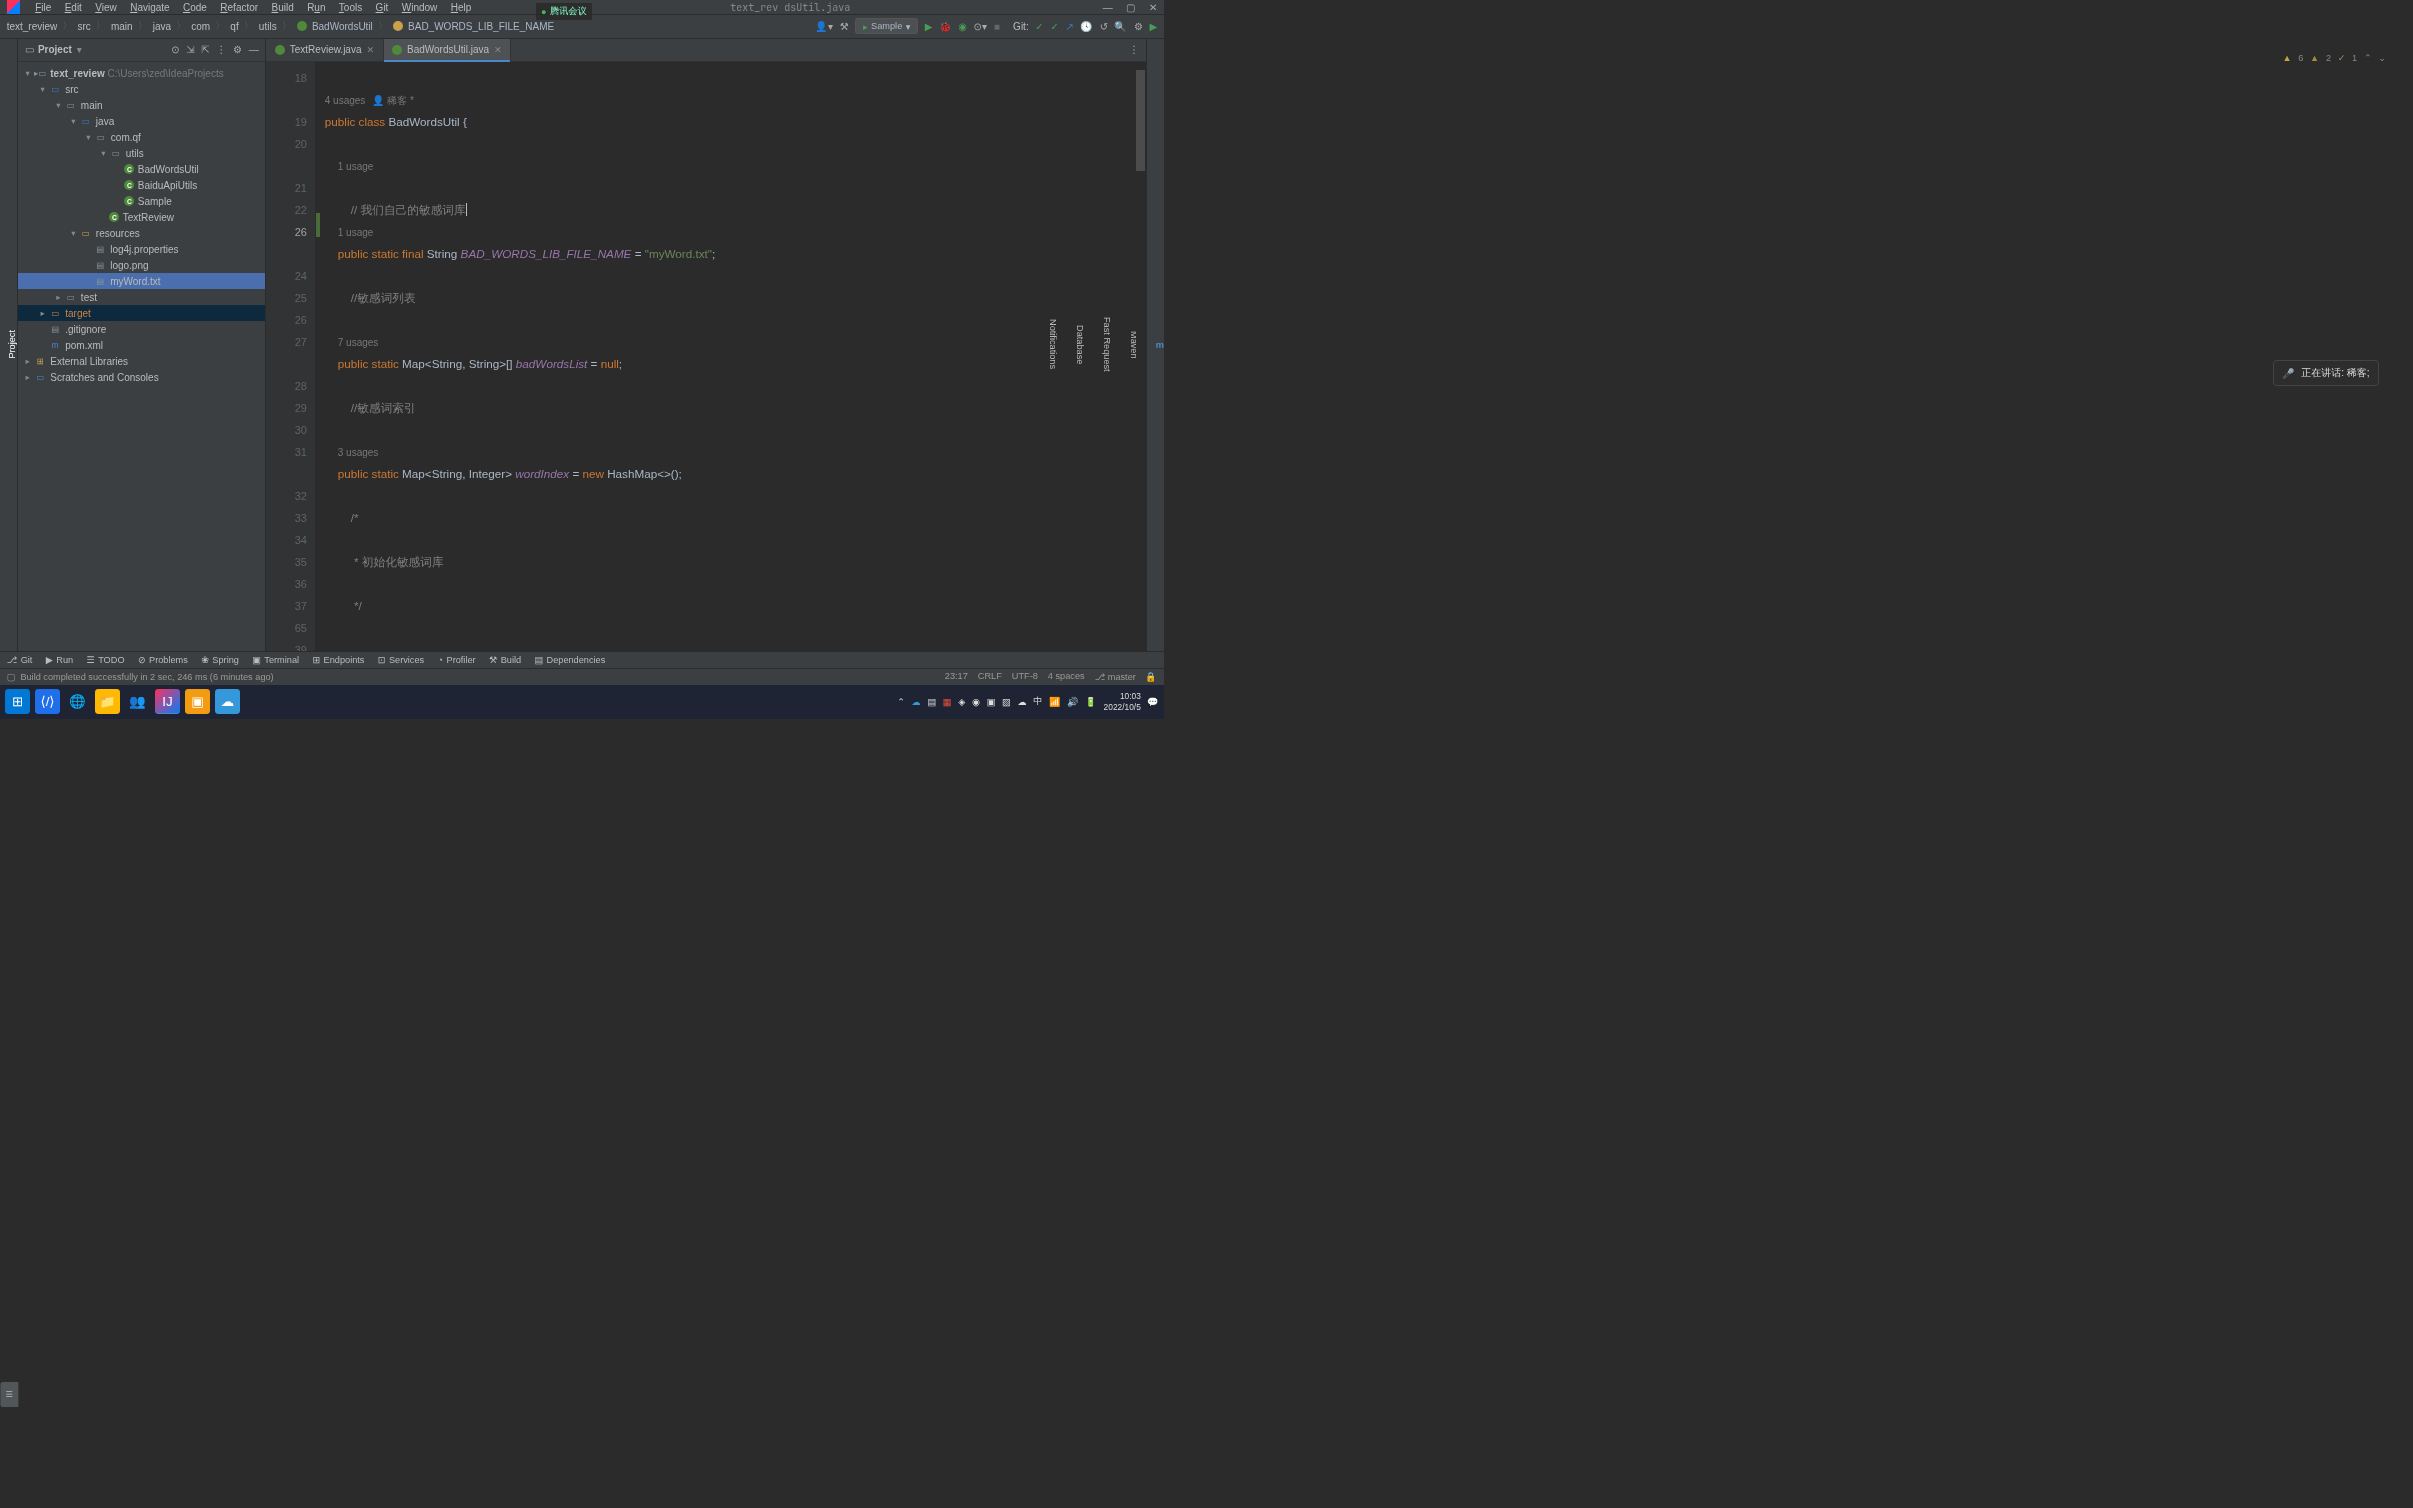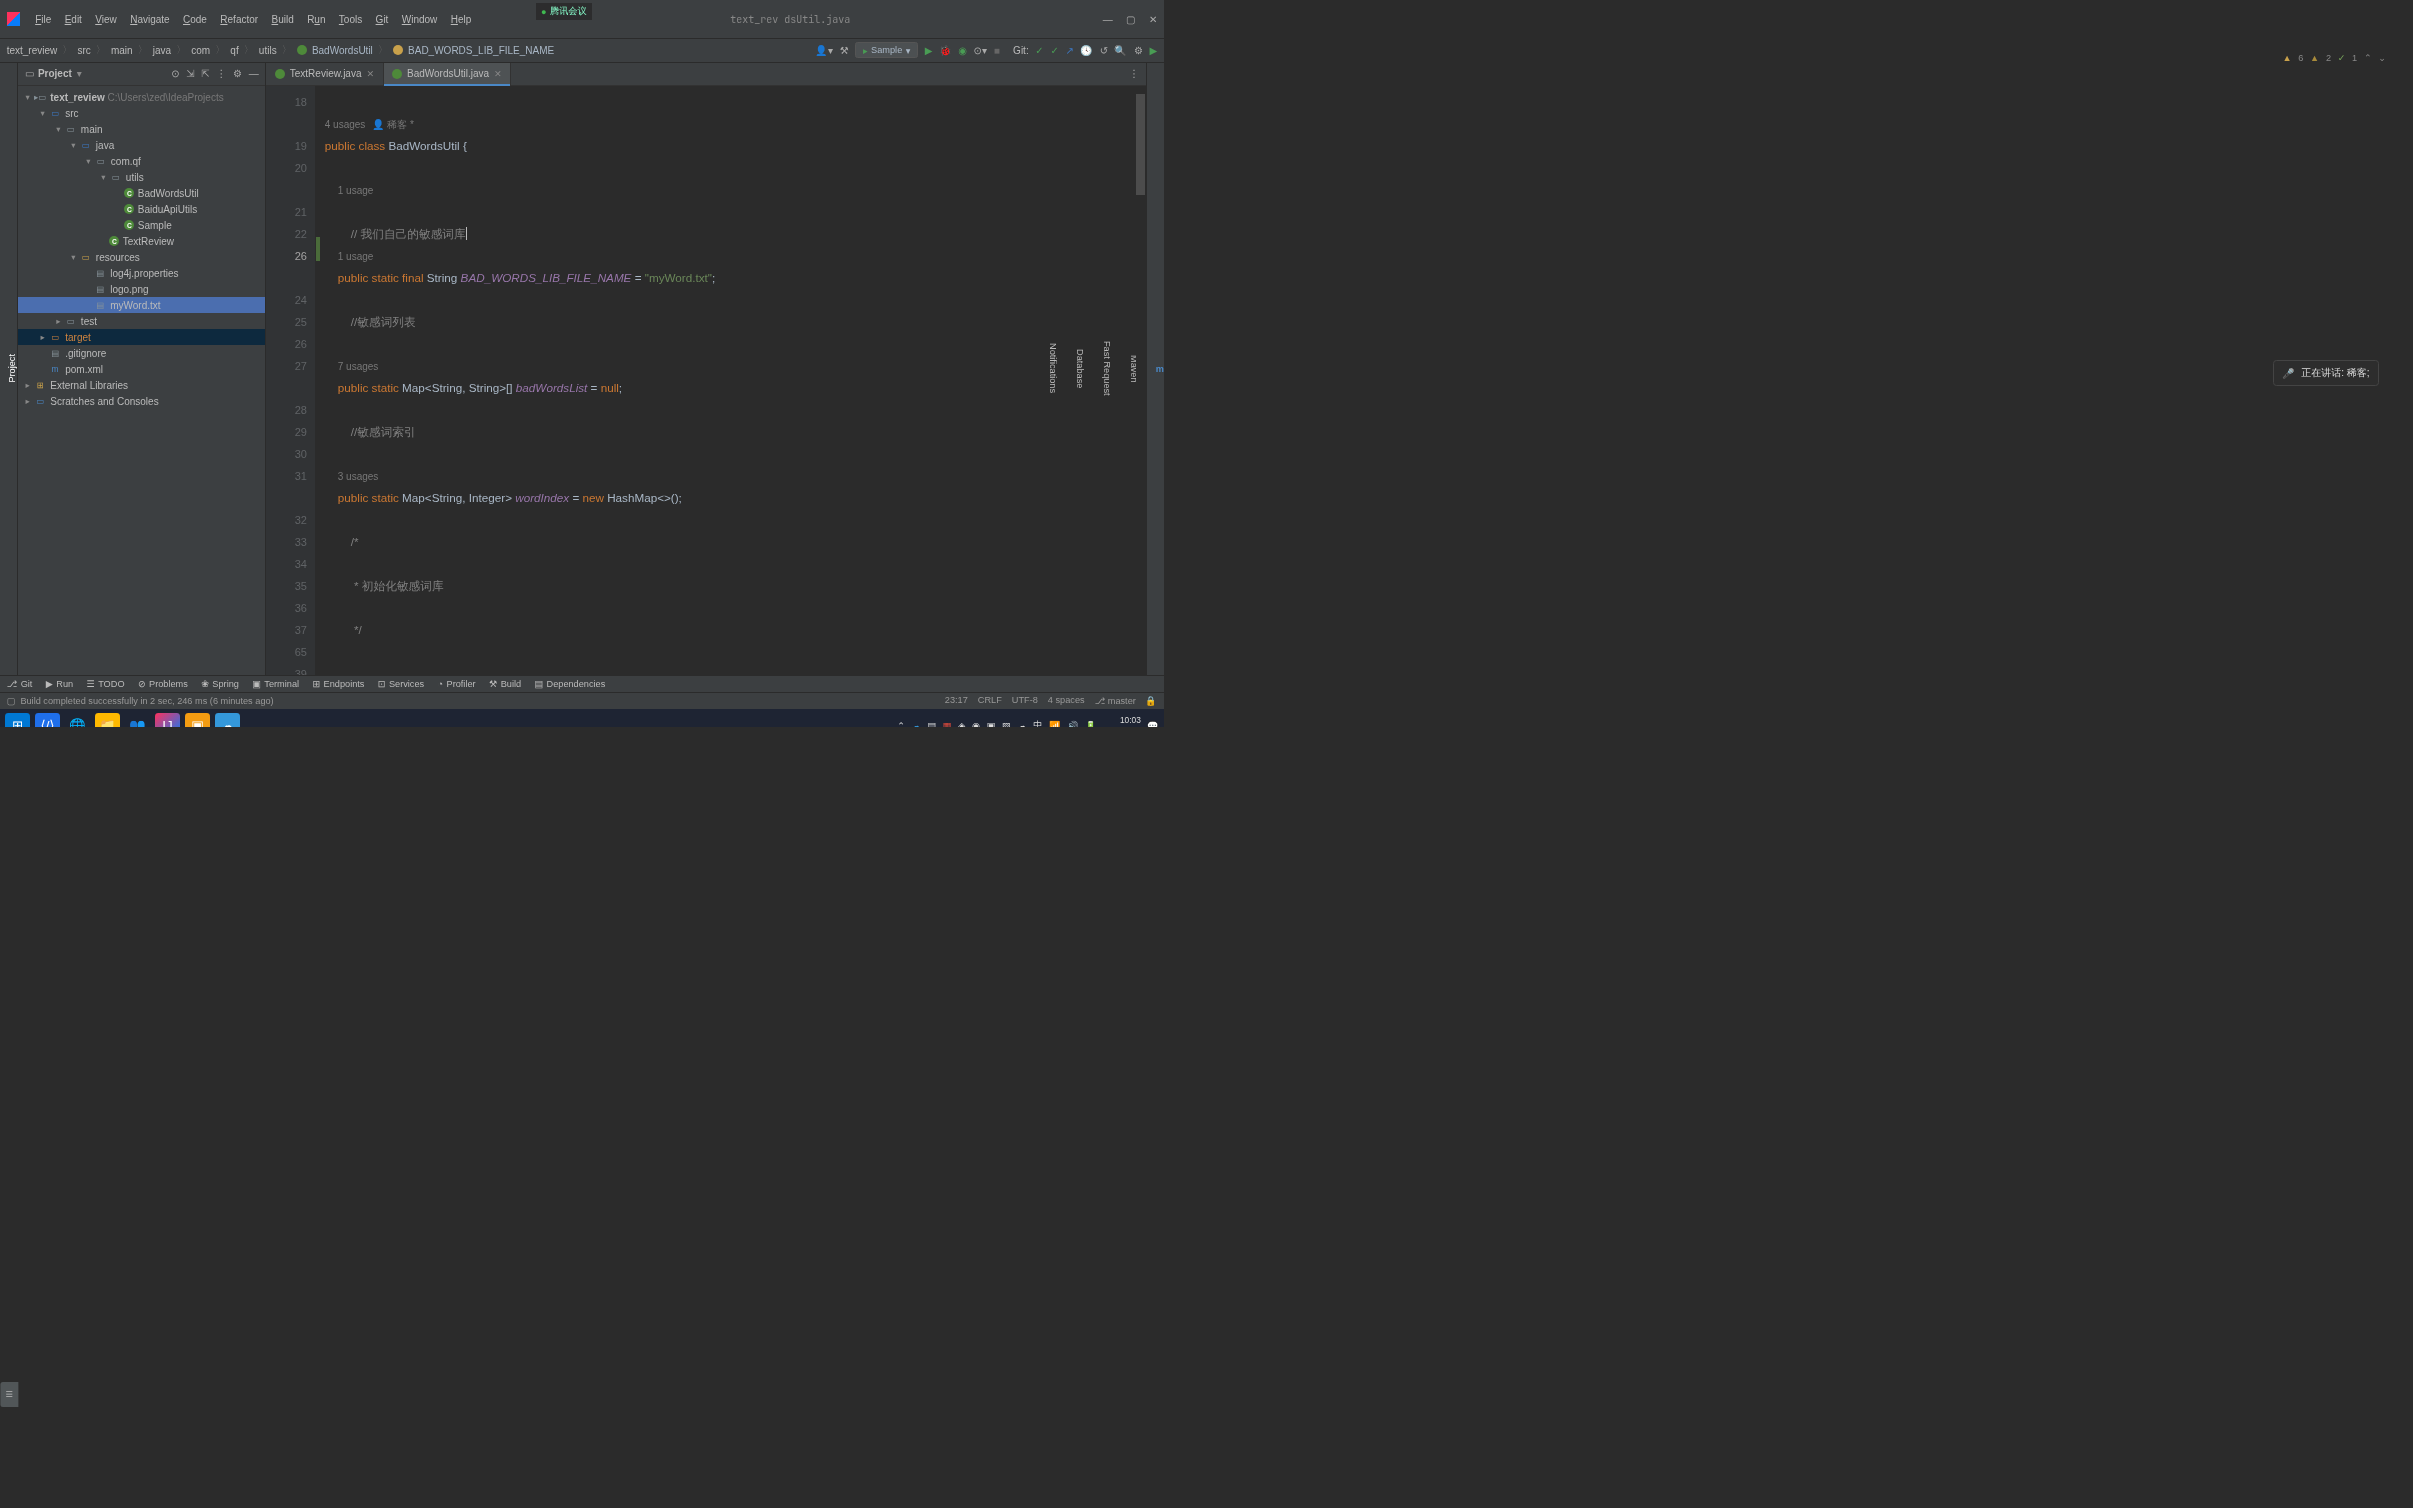--- a/index.html
+++ b/index.html
@@ -1,20 +1,20 @@
 <!DOCTYPE html>
 <html style="font-size:13.4px"><head>
 <meta charset="utf-8">
 <style>
 * { margin: 0; padding: 0; box-sizing: border-box; font-family: 'Segoe UI', sans-serif; }
 body { background: #2b2b2b; color: #a9b7c6; font-size: 10px; overflow: hidden; width: 1164px; height: 727px; }
 .mono { font-family: 'JetBrains Mono', 'Consolas', monospace; }
 
 
-.menubar { height: 39px; background: #3c3f41; display: flex; align-items: center; padding: 0 6.7px; border-bottom: 0.8px solid #2b2b2b; }
+.menubar { height: 15px; background: #3c3f41; display: flex; align-items: center; padding: 0 6.7px; border-bottom: 0.8px solid #2b2b2b; }
 .menubar .logo { width: 13.4px; height: 13.4px; background: linear-gradient(135deg, #fe315d 0%, #fe315d 50%, #087cfa 50%, #087cfa 100%); margin-right: 8.4px; }
 .menubar .menu-item { padding: 3.4px 6.7px; cursor: pointer; color: #bbb; }
 .menubar .menu-item u { text-decoration: underline; }
 .menubar .center-file { flex: 1; text-align: center; color: #888; font-size: 10px; }
 .menubar .tencent-badge { position: absolute; left: 536px; top: 3.4px; display: flex; align-items: center; gap: 3.4px; color: #8fc; font-size: 9.2px; background: rgba(40,40,40,0.8); padding: 1.7px 5px; }
 .menubar .win-controls { display: flex; gap: 13.4px; margin-left: auto; color: #aaa; }
 
 
 .navbar { height: 23.5px; background: #3c3f41; display: flex; align-items: center; padding: 0 6.7px; border-bottom: 0.8px solid #2b2b2b; }
 .breadcrumb { display: flex; align-items: center; gap: 3.4px; font-size: 10px; }

